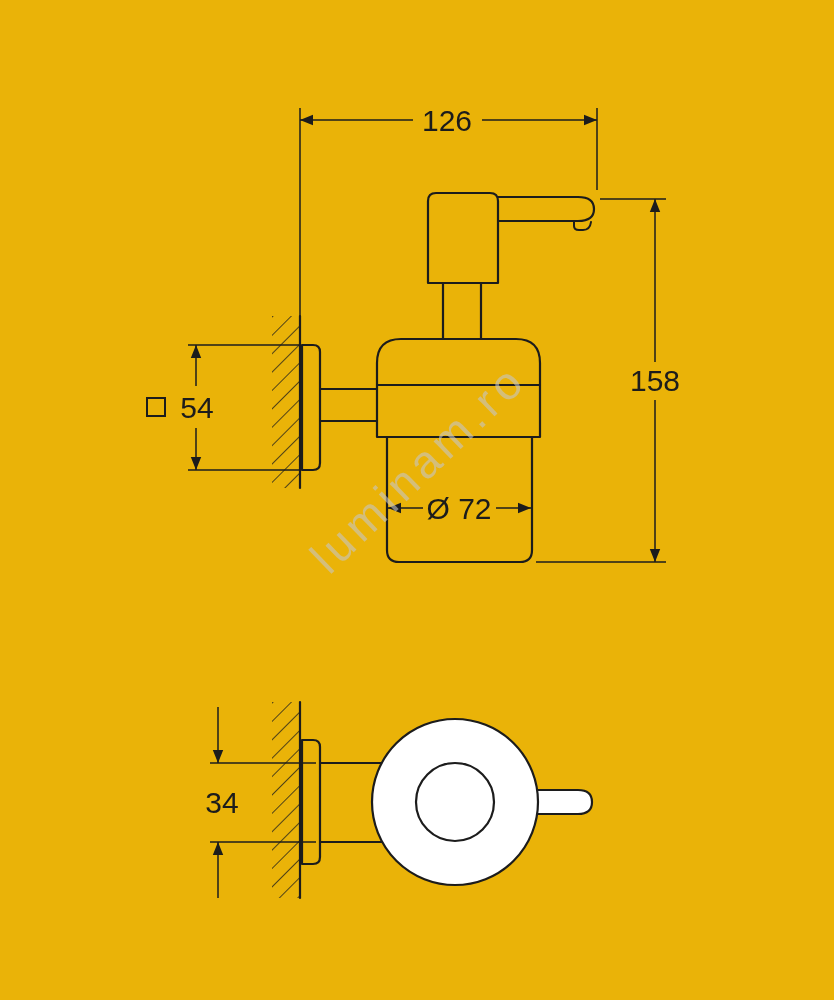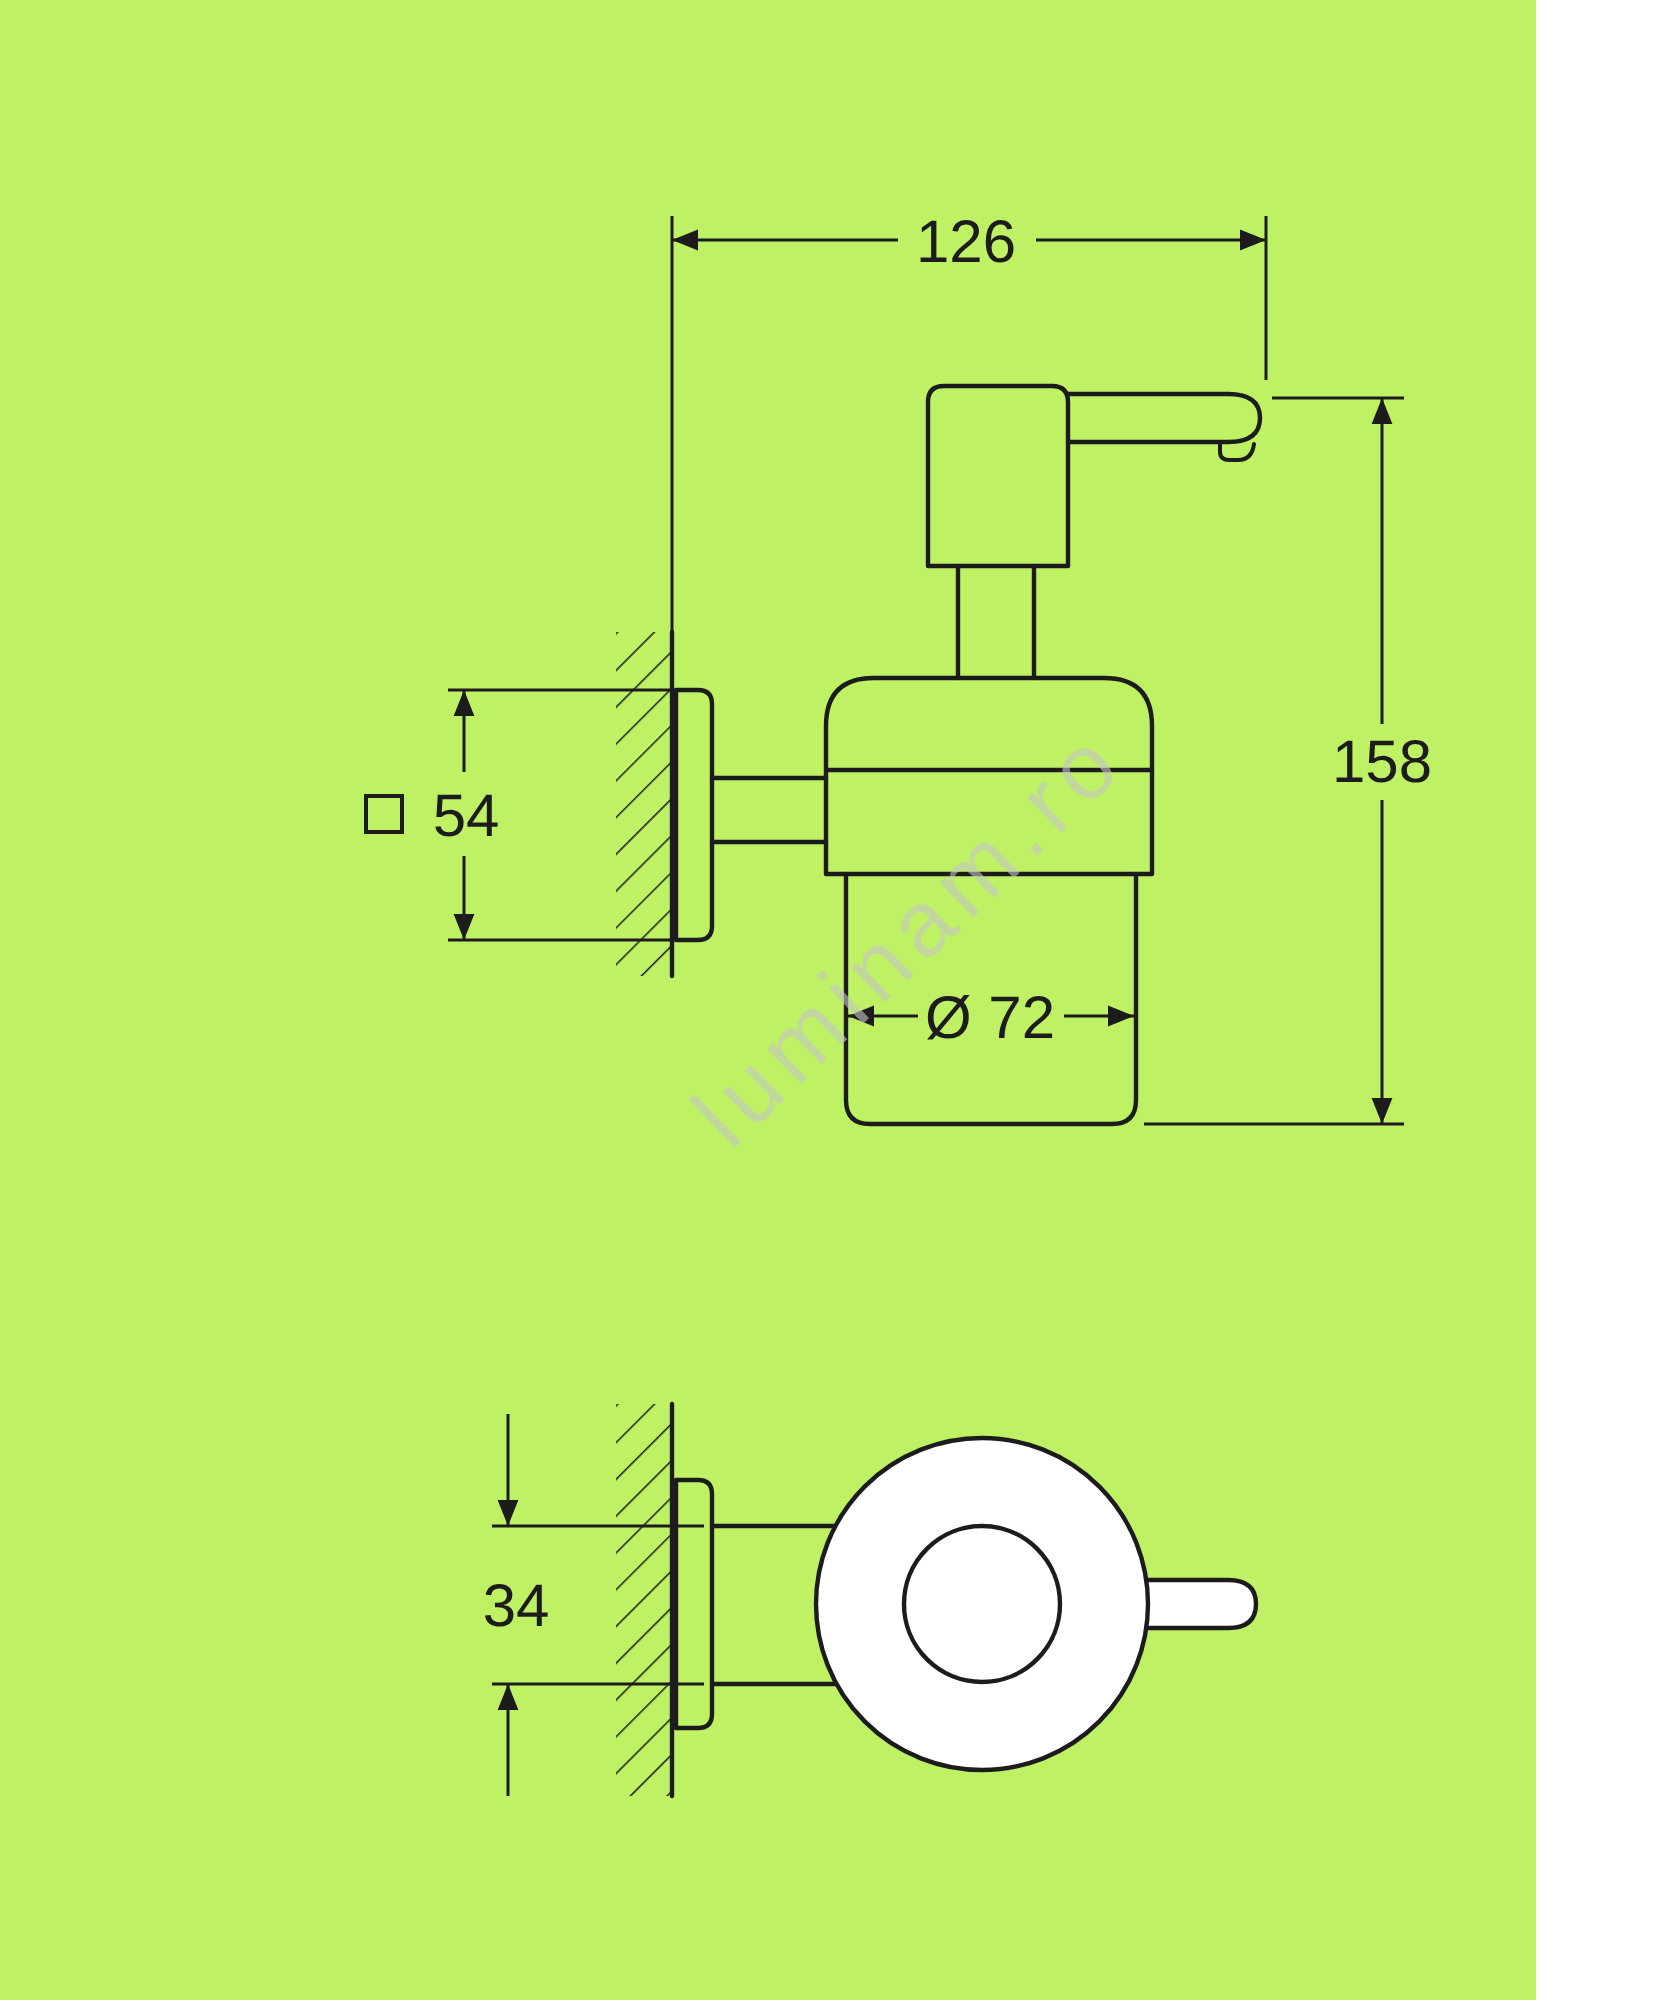--- a/index.html
+++ b/index.html
@@ -1,16 +1,16 @@
 <!DOCTYPE html>
 <html><head>
 <meta charset="utf-8">
 <style>
   html,body{margin:0;padding:0;background:#ffffff;}
-  .stage{position:relative;width:732px;height:1000px;background:#bef264;overflow:hidden;padding-left:36px;}
+  .stage{position:relative;width:834px;height:1000px;background:#eab308;overflow:hidden;}
   svg{display:block;}
   svg text{font-family:"Liberation Sans","DejaVu Sans",sans-serif;}
   .dim-text{font-size:30px;}
   .watermark-text{font-size:46px;letter-spacing:5px;opacity:0.6;}
 </style>
 </head>
 <body>
 
 <div class="stage">
 <svg width="834" height="1000" viewBox="0 0 834 1000">

